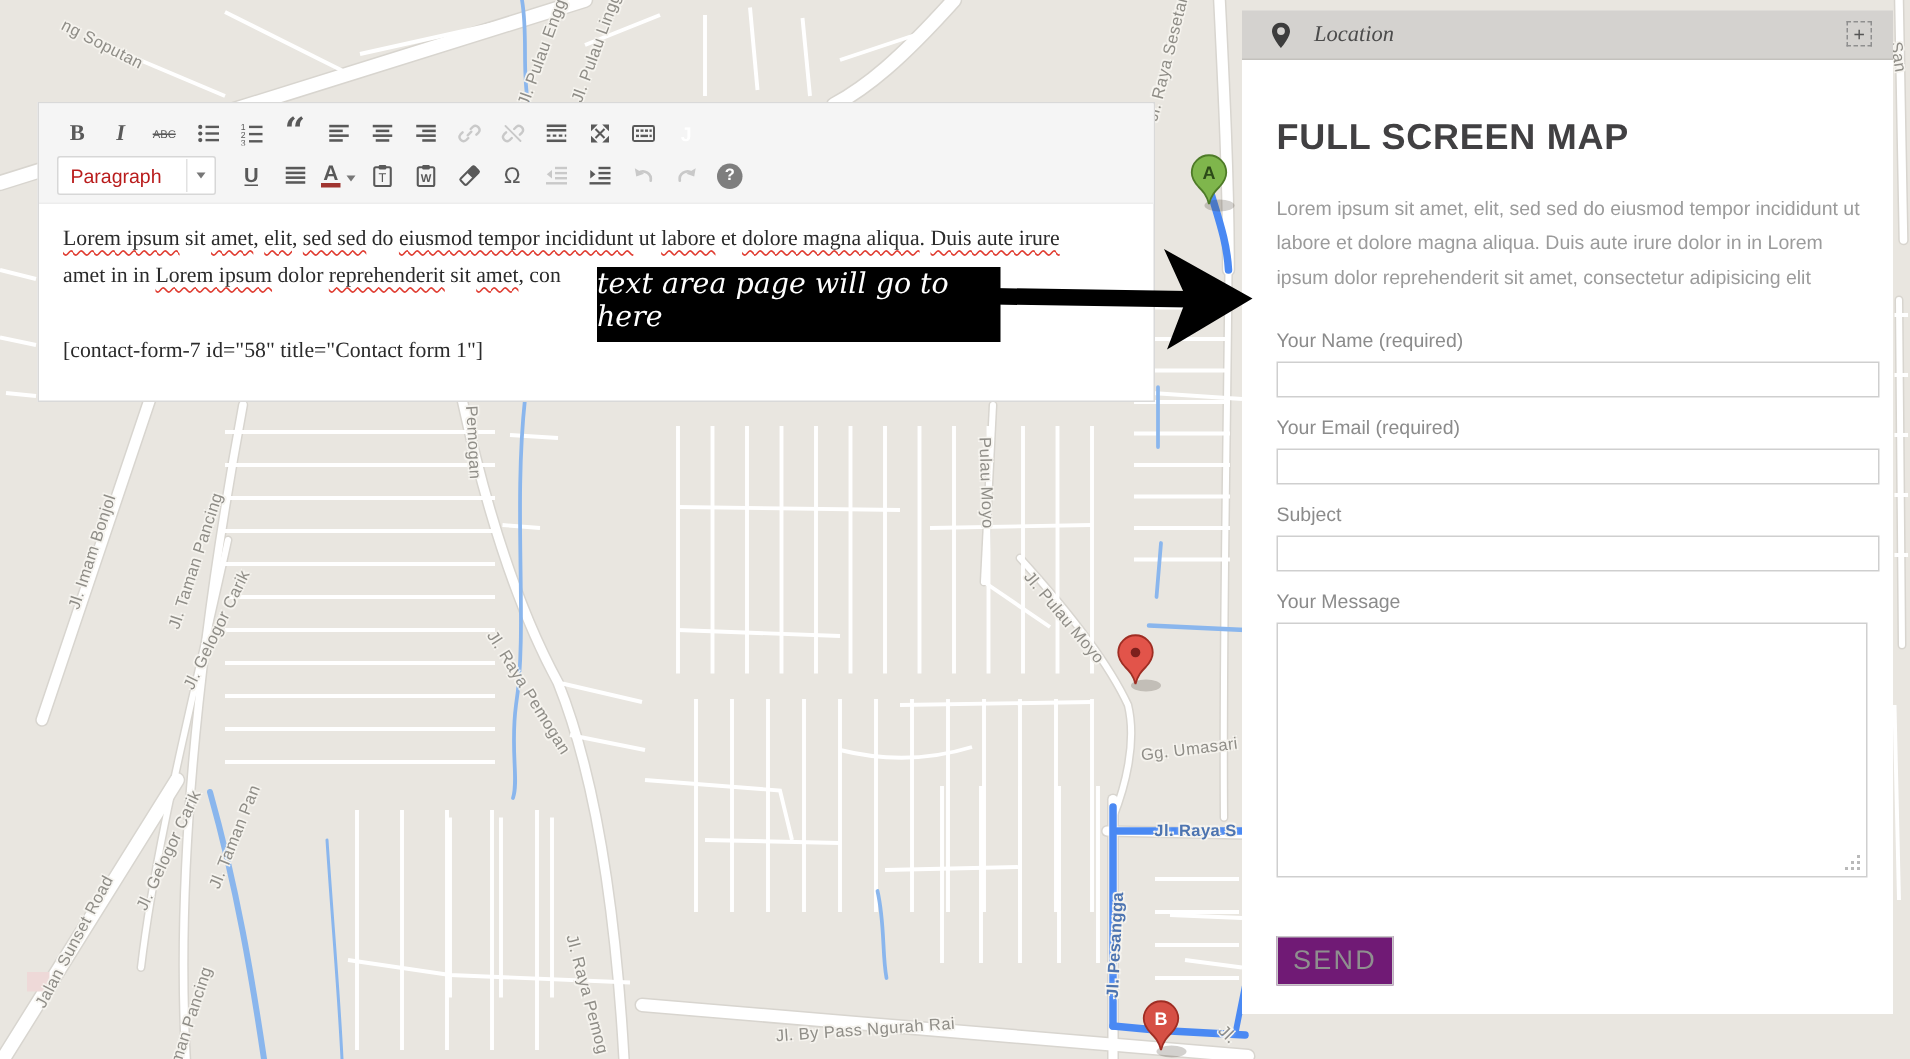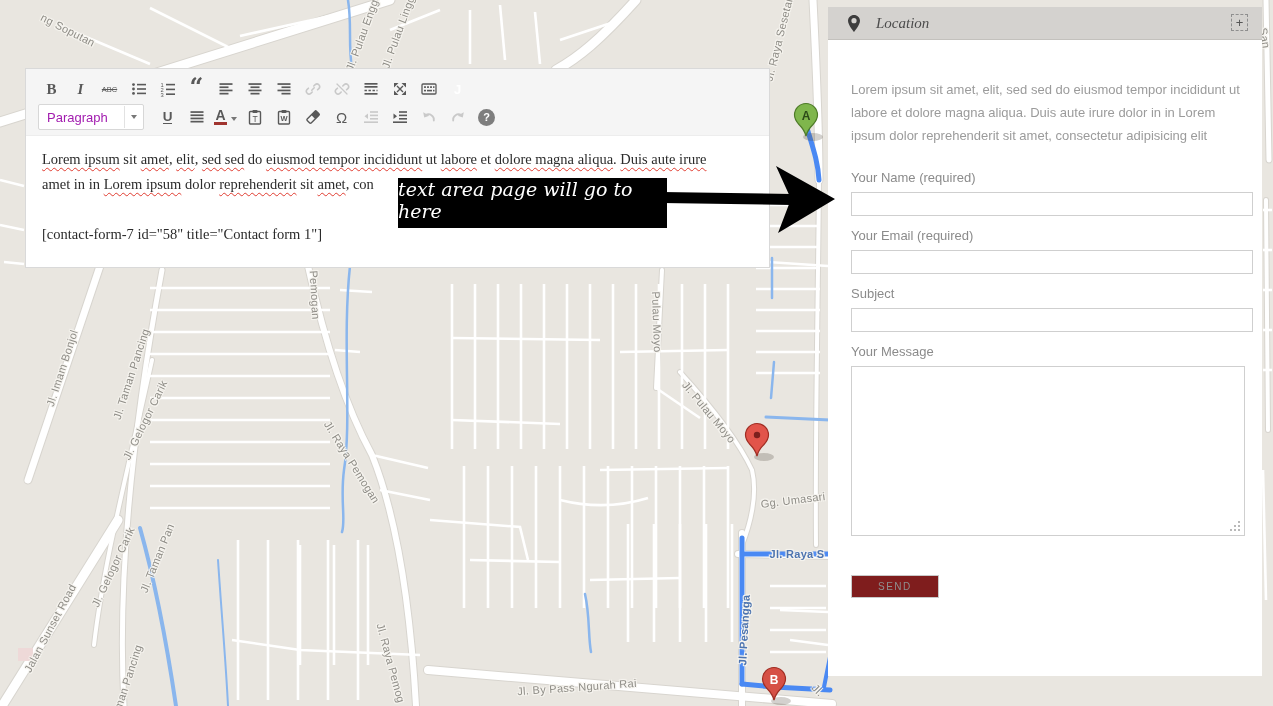--- a/index.html
+++ b/index.html
@@ -35,21 +35,21 @@
   .g-j{color:#fff;font-weight:bold;font-size:13px}
   .fc-wrap{display:flex;align-items:flex-end}
   .fc-a{font-weight:bold;font-size:14px;line-height:12px}
   .fc-bar{width:13px;height:3px;background:#a0342f;margin-top:1px}
   .fc-caret,.sel-caret{width:0;height:0;border-left:3.5px solid transparent;border-right:3.5px solid transparent;
     border-top:4px solid #777;margin-left:4px;margin-bottom:4px}
   .help-circle{width:17px;height:17px;border-radius:50%;background:#7e7e7e;color:#fff;font-size:11px;
     font-weight:bold;display:flex;align-items:center;justify-content:center}
   #para-select{width:96px;height:24px;background:#fff;border:1px solid #d7d7d7;border-radius:2px;
     display:flex;align-items:center;justify-content:space-between;padding:0 0 0 8px;margin-right:8px;
-    font-size:13px;color:#a21caf;cursor:pointer}
+    font-size:13px;color:#b91c1c;cursor:pointer}
   #para-select .sep{border-left:1px solid #e2e2e2;height:22px;width:18px;display:flex;align-items:center;justify-content:center}
   #para-select .sel-caret{margin:0}
 
   #ed-content{padding:11px 16px;font-family:"Liberation Serif",serif;font-size:14.5px;color:#2b2b2b;
     line-height:25px;cursor:text}
   .ed-line{white-space:nowrap}
   .misp{text-decoration:underline;text-decoration-style:wavy;text-decoration-color:#e03c31;
         text-decoration-thickness:1px;text-underline-offset:3px}
 
   
@@ -69,22 +69,22 @@
   #panel-body{background:#fff;height:636px;box-sizing:border-box;padding:38px 19px 0 23px;overflow:hidden}
   #panel-title{font-size:24px;font-weight:bold;color:#414042;letter-spacing:.5px;margin:0 0 21px 0}
   #panel-desc{font-size:13px;color:#9b9b9b;line-height:23px;margin:0 0 23px 0;width:398px}
   .fgroup{margin-bottom:12px}
   .flabel{font-size:13px;color:#8b8b8b;margin-bottom:7px}
   .finput{width:392px;height:22px;border:1px solid #cfcfcf;background:#fff;display:block;padding:0 4px;
     font-size:13px;color:#444;outline:none}
   .ftext{width:392px;height:168px;border:1px solid #cfcfcf;background:#fff;position:relative}
   .grip{position:absolute;right:4px;bottom:4px;width:2px;height:2px;background:#b9b9b9;
     box-shadow:0 -4px #b9b9b9,0 -8px #b9b9b9,-4px 0 #b9b9b9,-4px -4px #b9b9b9,-8px 0 #b9b9b9}
-  #send-btn{margin-top:27px;display:inline-block;background:#7f1d1d;border:1px solid #c9c9c9;
-    color:#8f8f8f;font-size:10px;letter-spacing:1.5px;padding:5px 26px;cursor:pointer}
+  #send-btn{margin-top:27px;display:inline-block;background:#701a75;border:1px solid #c9c9c9;
+    color:#8f8f8f;font-size:18px;letter-spacing:1.5px;padding:5px 10px;cursor:pointer}
 </style>
 </head>
 <body>
 
 <div id="map">
   <svg id="map-svg" width="1273" height="706" viewBox="0 0 1273 706" xmlns="http://www.w3.org/2000/svg">
       <rect width="1273" height="706" fill="#e9e6e0"></rect>
       <path d="M0,122 L390,0" stroke="#d8d5cf" stroke-width="11" fill="none" stroke-linecap="round"></path>
       <path d="M636,0 C600,40 578,58 556,70" stroke="#d8d5cf" stroke-width="11" fill="none" stroke-linecap="round"></path>
       <path d="M813,0 C816,60 819,120 819,180" stroke="#d8d5cf" stroke-width="9" fill="none" stroke-linecap="round"></path>
@@ -488,20 +488,21 @@
   <div class="acc-header">
     <span class="aicon">
       <svg width="12" height="17" viewBox="0 0 12 17">
           <path d="M6 0C2.7 0 0 2.6 0 5.8 0 10 6 17 6 17s6-7 6-11.2C12 2.6 9.3 0 6 0zm0 8.3a2.6 2.6 0 1 1 0-5.2 2.6 2.6 0 0 1 0 5.2z" fill="#3d3d3d"></path>
         </svg>
     </span>
     <span class="acc-title">Location</span>
     <span class="acc-toggle">+</span>
   </div>
   <div id="panel-body">
+    <h1 id="panel-title">FULL SCREEN MAP</h1>
     <p id="panel-desc">Lorem ipsum sit amet, elit, sed sed do eiusmod tempor incididunt ut labore et dolore magna aliqua. Duis aute irure dolor in in Lorem ipsum dolor reprehenderit sit amet, consectetur adipisicing elit</p>
     <div id="contact-form">
         <div class="fgroup">
           <div class="flabel">Your Name (required)</div>
           <input class="finput" type="text" style="">
         </div>
         <div class="fgroup">
           <div class="flabel">Your Email (required)</div>
           <input class="finput" type="text" style="">
         </div>

